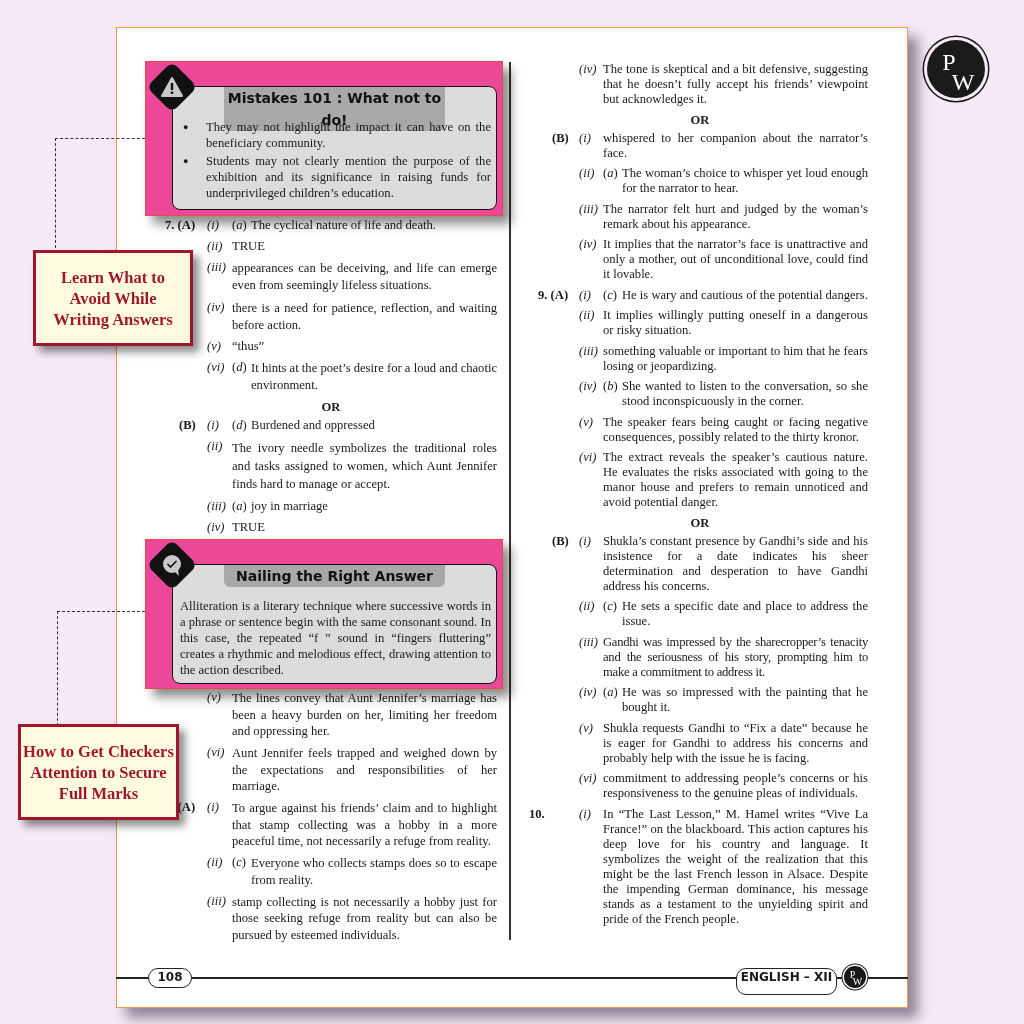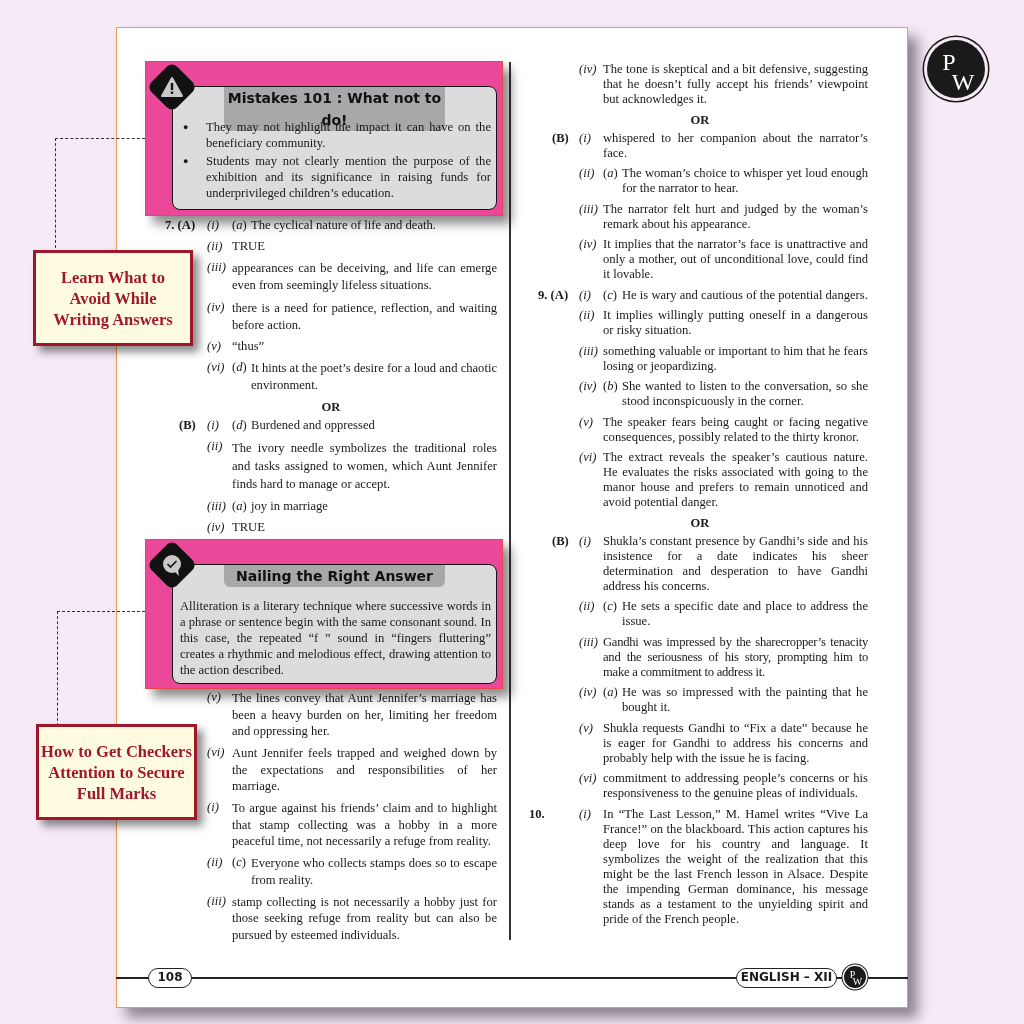--- a/index.html
+++ b/index.html
@@ -279,25 +279,25 @@
   </div>
   <div class="callout-body" style="left:34px; top:58px; width:311px;">Alliteration is a literary technique where successive words in a phrase or sentence begin with the same consonant sound. In this case, the repeated “f ” sound in “fingers fluttering” creates a rhythmic and melodious effect, drawing attention to the action described.</div>
 </div>
 
 <div class="dash-connector" style="left:55px; top:138px; width:90px; height:110px;"></div>
 <div class="dash-connector" style="left:57px; top:611px; width:88px; height:115px;"></div>
 
 <div class="side-label" style="left:33px; top:250px; width:160px; height:96px;">
   <span style="padding:0 12px">Learn What to Avoid While Writing Answers</span>
 </div>
-<div class="side-label" style="left:36px; top:724px; width:161px; height:96px;text-align:center;">
+<div class="side-label" style="left:18px; top:724px; width:161px; height:96px;text-align:center;">
   <span style="padding:0 2px">How to Get Checkers Attention to Secure Full Marks</span>
 </div>
 
 <div class="footer-line"></div>
 <div class="pill" style="left:148px; top:968px; width:44px; height:20px;">108</div>
-<div class="pill" style="left:736px; top:968px; width:101px; height:20px;">ENGLISH – XII</div>
+<div class="pill" style="left:736px; top:968px; width:101px; height:27px;">ENGLISH – XII</div>
 <div class="logo" style="left:844px; top:966px; width:22px; height:22px; box-shadow:0 0 0 1.5px #fff, 0 0 0 2.5px #1a1a1a;">
   <svg width="22" height="22" viewBox="0 0 22 22">
     <text x="8.5" y="11.5" fill="#fff" font-family="Liberation Serif, serif" font-size="10" text-anchor="middle">P</text>
     <text x="13.5" y="19" fill="#fff" font-family="Liberation Serif, serif" font-size="10" text-anchor="middle">W</text>
   </svg>
 </div>
 
 </body></html>

